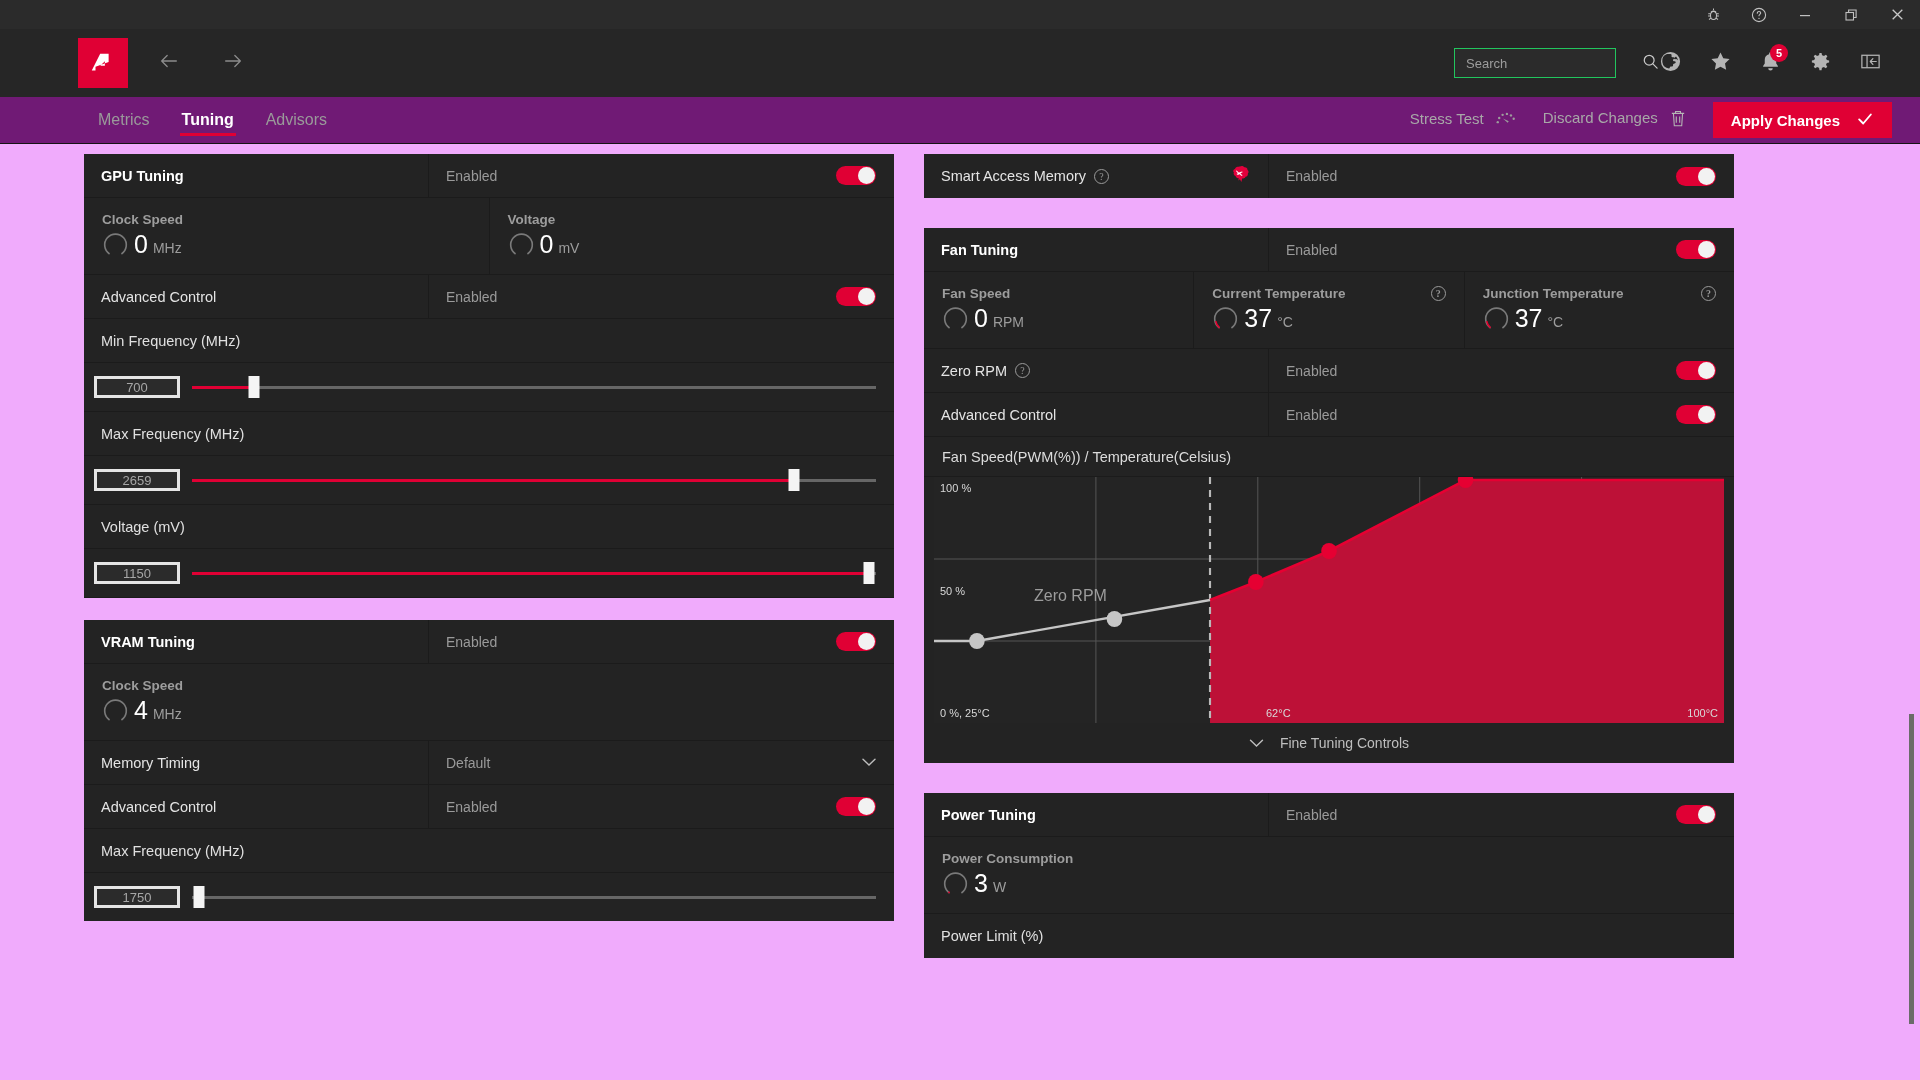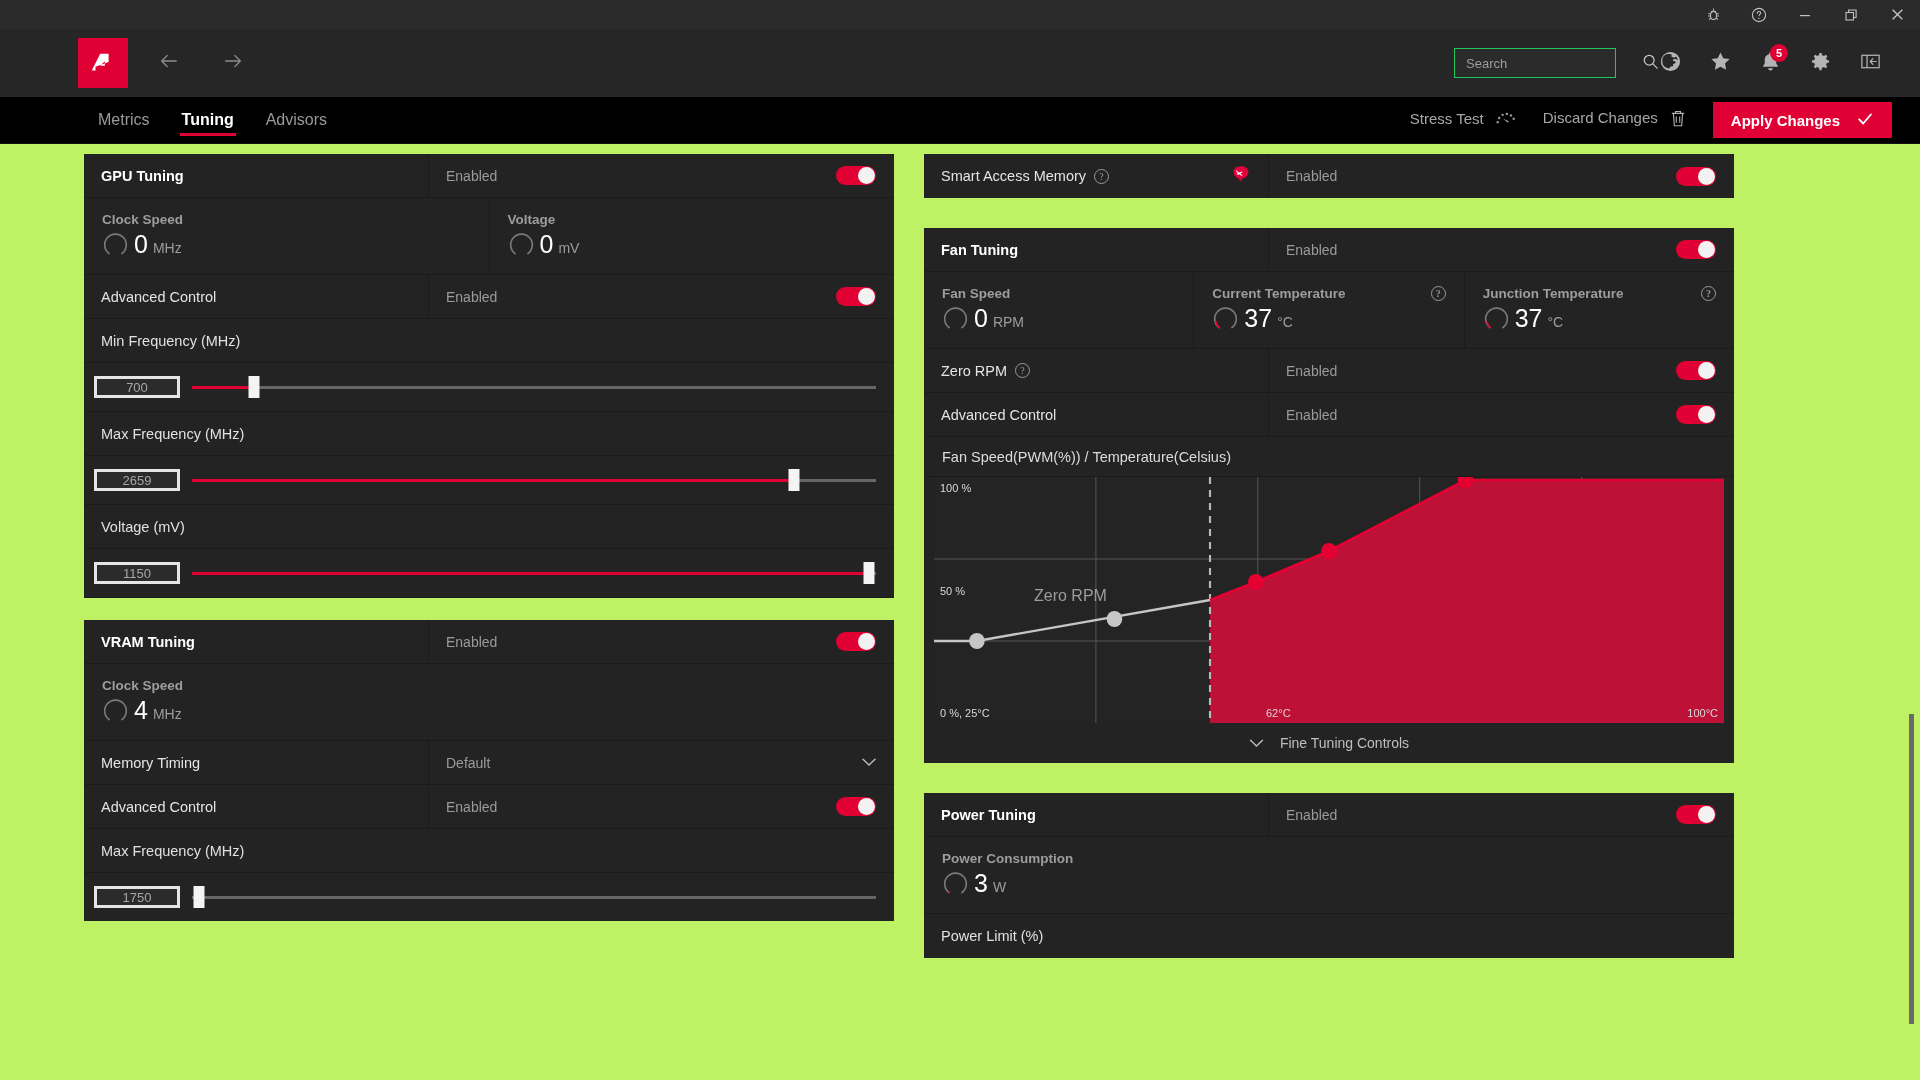--- a/index.html
+++ b/index.html
@@ -73,21 +73,21 @@
   }
   .badge {
     position: absolute; top: 3px; right: 4px;
     background: #e00034; color: #fff; border-radius: 50%;
     width: 18px; height: 18px; font-size: 11px; font-weight: bold;
     display: flex; align-items: center; justify-content: center;
   }
 
   
   .subnav {
-    height: 47px; background: #000000;
+    height: 47px; background: #701a75;
     display: flex; align-items: center;
     border-bottom: 1px solid #141414;
   }
   .subtab {
     color: #9a9a9a; font-size: 16px; margin-left: 0; padding: 0 16px;
     height: 47px; display: flex; align-items: center; position: relative;
   }
   .subtabs { display: flex; margin-left: 82px; }
   .subtab.active { color: #fff; font-weight: bold; }
   .subtab.active::after {
@@ -100,21 +100,21 @@
   .act-apply {
     background: #e00034; color: #fff; font-size: 15px; font-weight: bold;
     height: 36px; padding: 0 18px; display: flex; align-items: center;
     margin-left: 26px;
   }
   .act-apply .lbl { margin-right: 16px; color:#fff; }
 
   
   .content {
     position: relative; height: calc(1080px - 29px - 68px - 47px);
-    background: #bef264; display: flex; padding: 10px 0 0 0;
+    background: #f0abfc; display: flex; padding: 10px 0 0 0;
     overflow: hidden;
   }
   .col { display: flex; flex-direction: column; }
   .col-left { width: 810px; margin-left: 84px; }
   .col-right { width: 810px; margin-left: 30px; }
 
   .card { background: #232323; margin-bottom: 22px; }
   .row {
     display: flex; min-height: 44px; align-items: stretch;
     border-bottom: 1px solid #1b1b1b;

